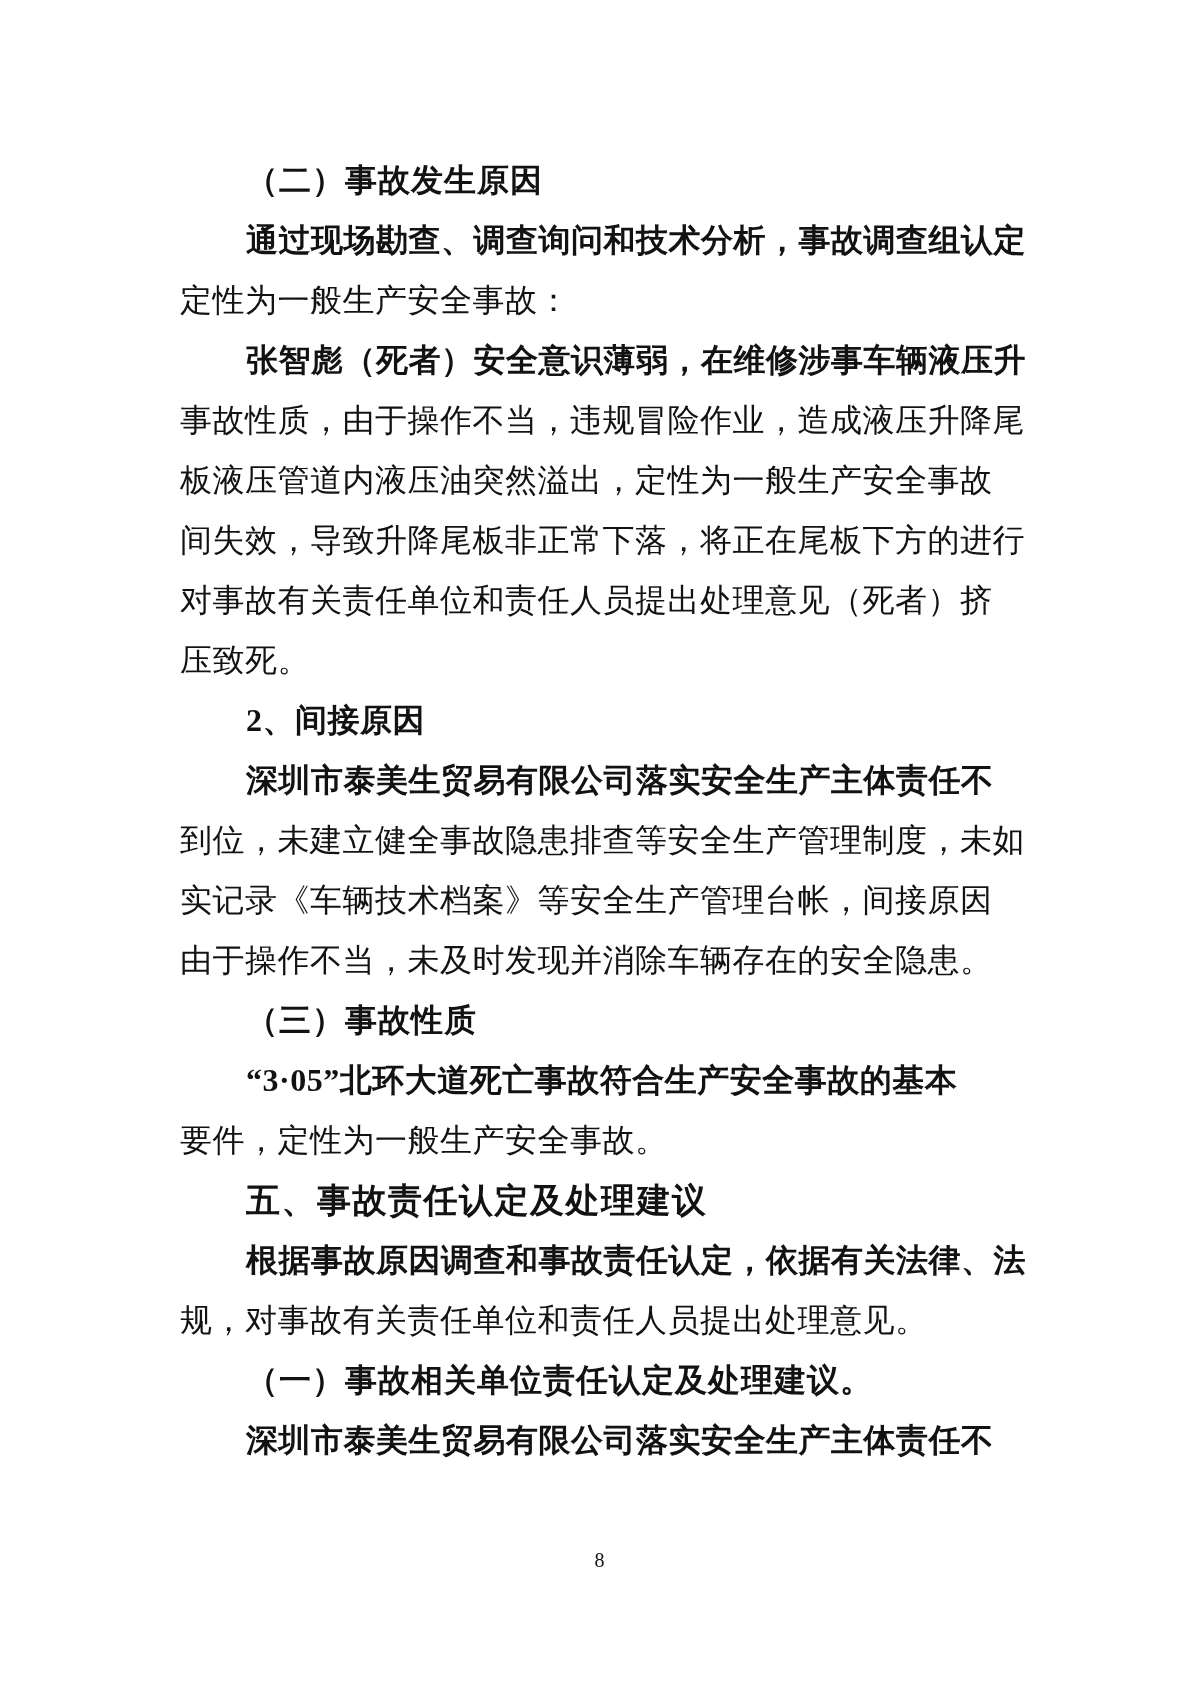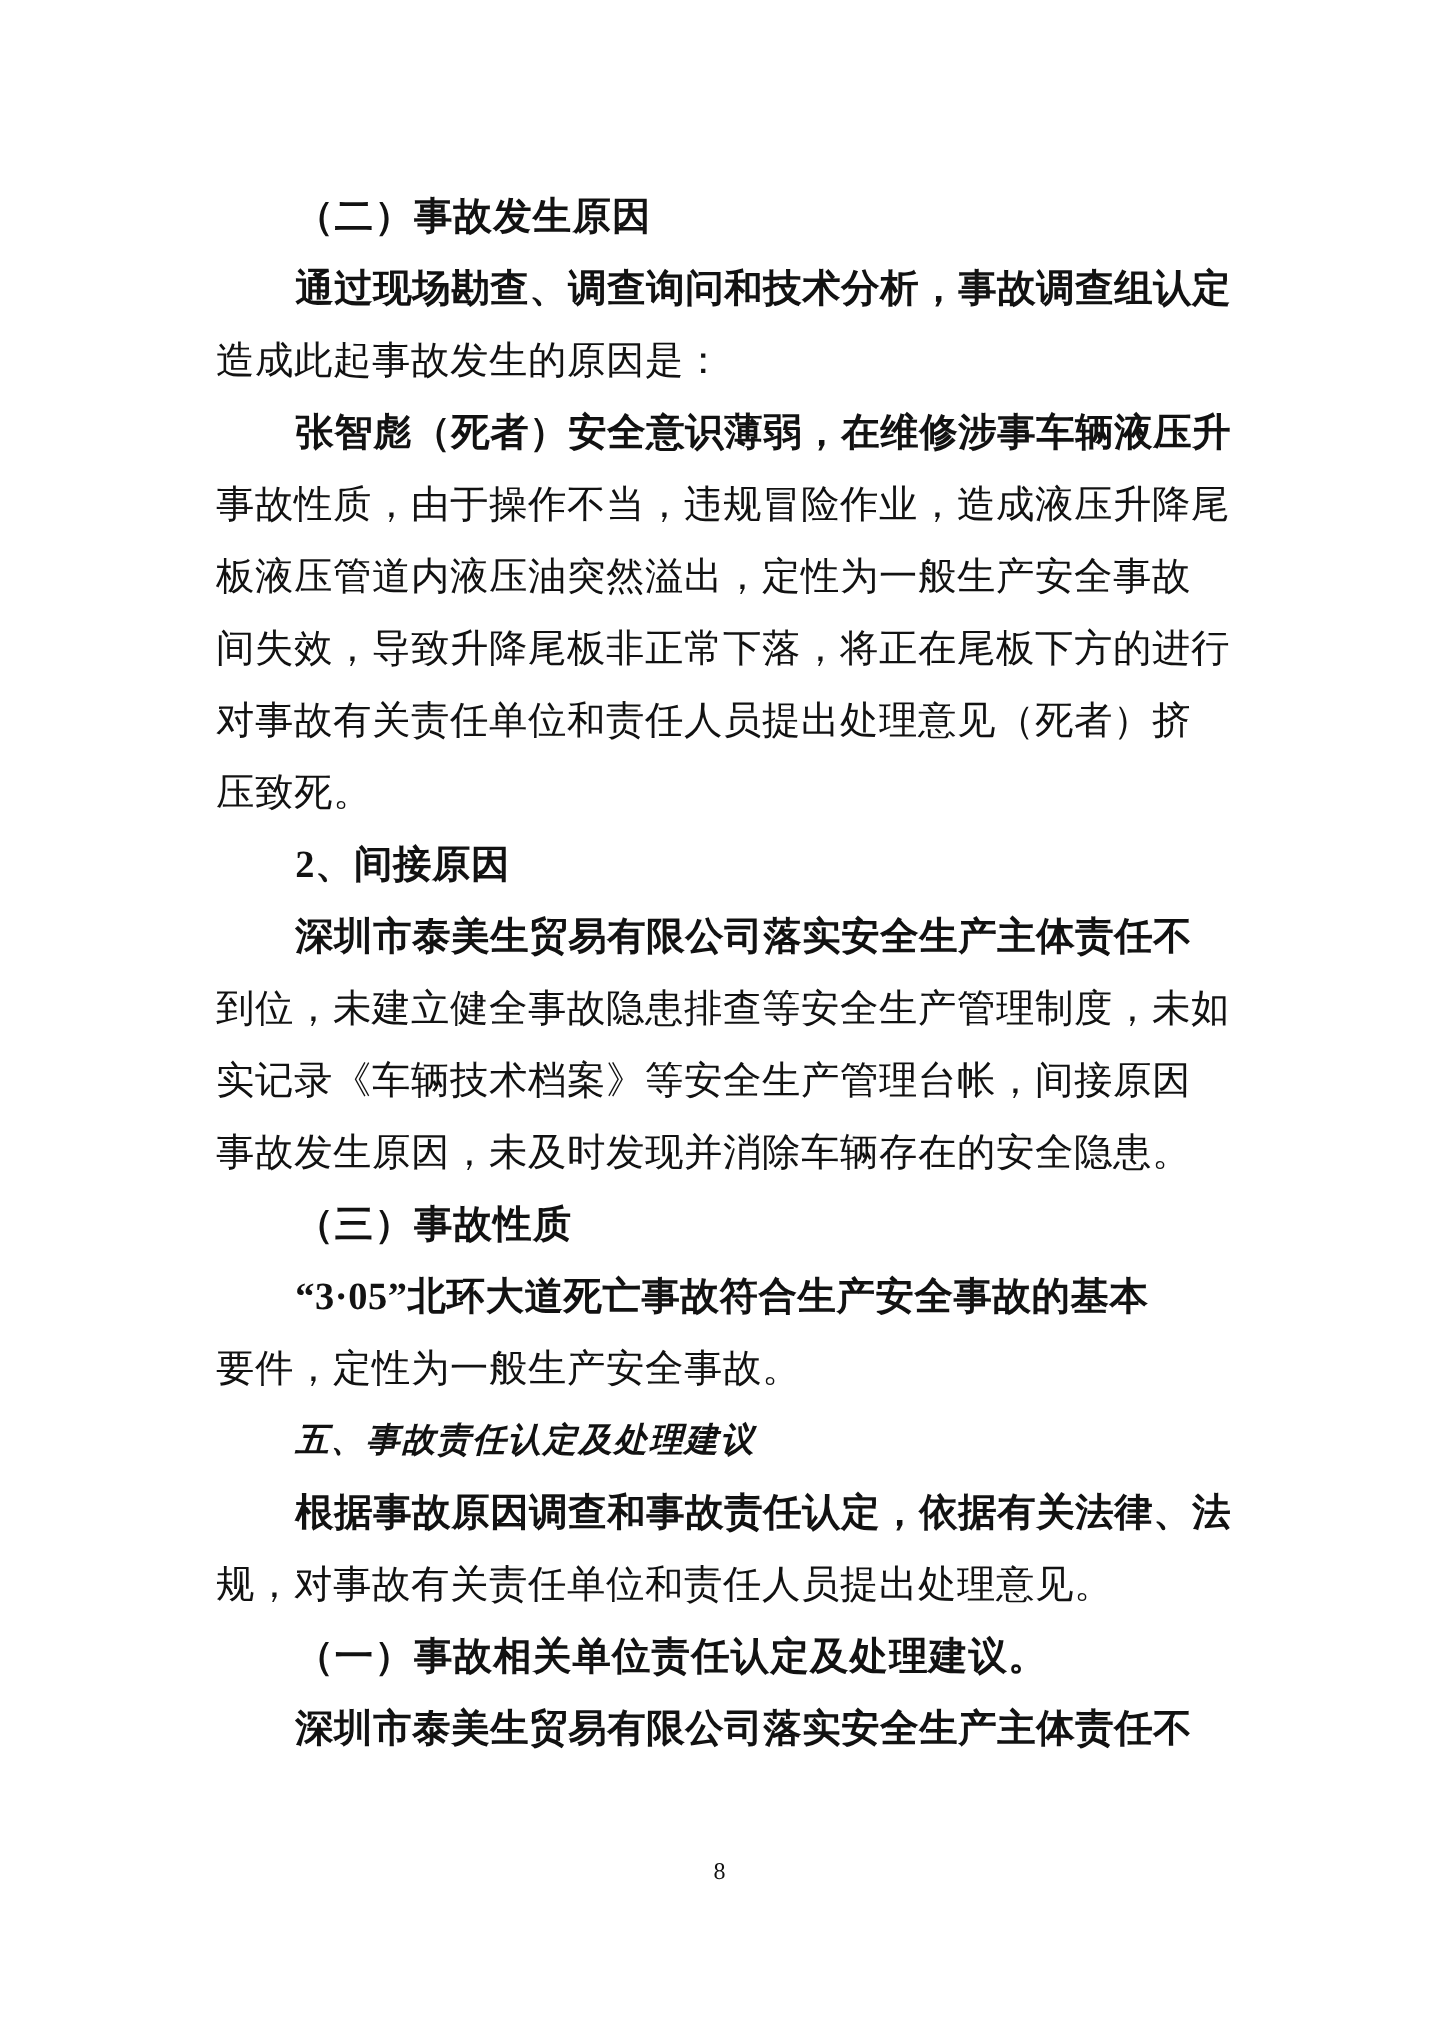--- a/index.html
+++ b/index.html
@@ -42,23 +42,22 @@
     font-weight: bold;
   }
   .subhead {
     font-family: "Liberation Sans", "DejaVu Sans", sans-serif;
     font-weight: 700;
     letter-spacing: 1px;
   }
   .chapter {
     font-family: "Liberation Sans", "DejaVu Sans", sans-serif;
     font-weight: 700;
-    font-size: 28px;
+    font-size: 34px;
     letter-spacing: 1.5px;
-    font-style: italic;
   }
   .footer {
     position: absolute;
     top: 1545px;
     left: 0;
     width: 1199px;
     text-align: center;
     font-size: 20px;
     line-height: 30px;
     font-family: "Liberation Serif", "DejaVu Serif", serif;
@@ -67,36 +66,36 @@
 </style>
 </head>
 <body>
 
 <div class="page">
   <div class="content">
 
     <div class="line subhead indent">（二）事故发生原因</div>
 
     <div class="line indent">通过现场勘查、调查询问和技术分析，事故调查组认定</div>
-    <div class="line">造成此起事故发生的原因是：</div>
+    <div class="line">定性为一般生产安全事故：</div>
 
 
     <div class="line indent">张智彪（死者）安全意识薄弱，在维修涉事车辆液压升</div>
     <div class="line">事故性质，由于操作不当，违规冒险作业，造成液压升降尾</div>
     <div class="line">板液压管道内液压油突然溢出，定性为一般生产安全事故</div>
     <div class="line">间失效，导致升降尾板非正常下落，将正在尾板下方的进行</div>
     <div class="line">对事故有关责任单位和责任人员提出处理意见（死者）挤</div>
     <div class="line">压致死。</div>
 
     <div class="line indent">2、间接原因</div>
 
     <div class="line indent">深圳市泰美生贸易有限公司落实安全生产主体责任不</div>
     <div class="line">到位，未建立健全事故隐患排查等安全生产管理制度，未如</div>
     <div class="line">实记录《车辆技术档案》等安全生产管理台帐，间接原因</div>
-    <div class="line">事故发生原因，未及时发现并消除车辆存在的安全隐患。</div>
+    <div class="line">由于操作不当，未及时发现并消除车辆存在的安全隐患。</div>
 
     <div class="line subhead indent">（三）事故性质</div>
 
     <div class="line indent">“3·05”北环大道死亡事故符合生产安全事故的基本</div>
     <div class="line">要件，定性为一般生产安全事故。</div>
 
     <div class="line chapter indent">五、事故责任认定及处理建议</div>
 
     <div class="line indent">根据事故原因调查和事故责任认定，依据有关法律、法</div>
     <div class="line">规，对事故有关责任单位和责任人员提出处理意见。</div>

